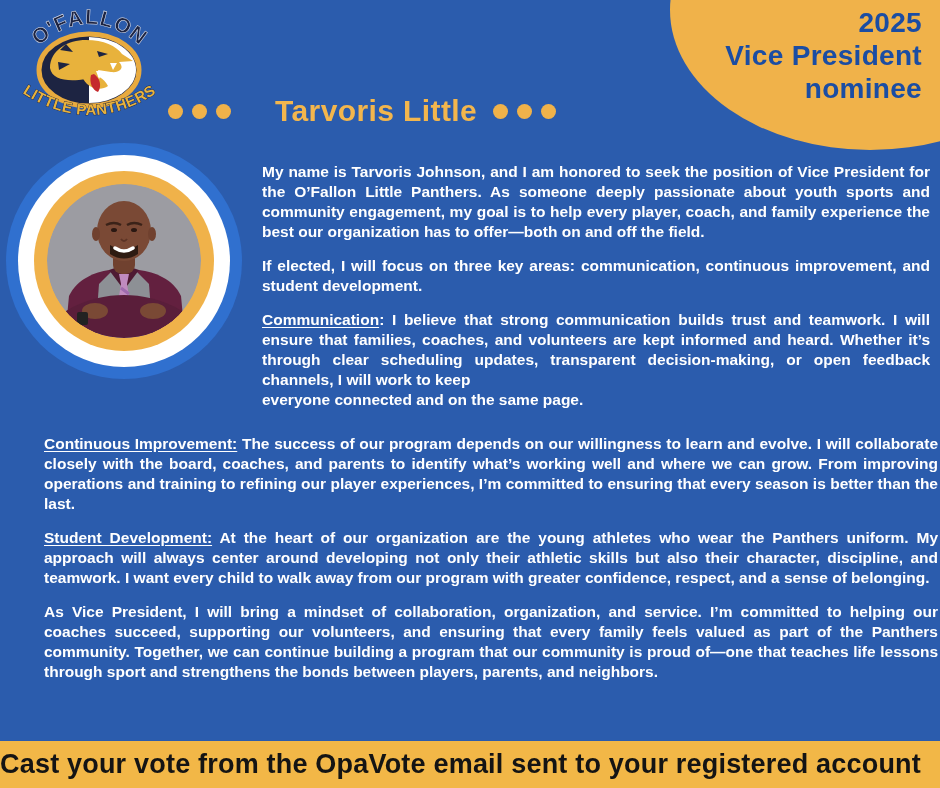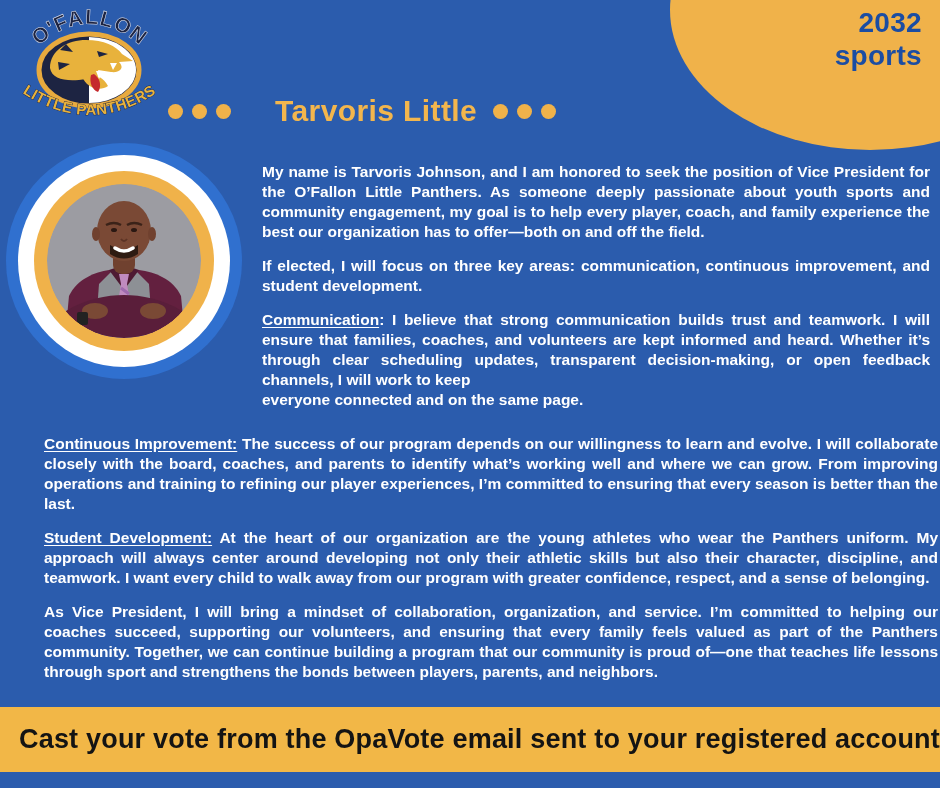--- a/index.html
+++ b/index.html
@@ -53,38 +53,39 @@
   .bio-wide{position:absolute;left:44px;top:422px;width:894px;}
   .bio-p{
     margin:12px 0 14px;
     color:var(--body-text,#FFFFFF);
     font-size:15.5px;font-weight:bold;line-height:20px;
     text-align:justify;white-space:pre-line;
   }
   .lead{text-decoration:underline;text-underline-offset:2px;}
   
   .footer-banner{
-    position:absolute;left:0;bottom:16px;width:940px;height:65px;
+    position:absolute;left:0;bottom:0;width:940px;height:47px;
     background:var(--footer-bg,#F2B747);
-    display:flex;align-items:center;justify-content:flex-end;
+    display:flex;align-items:center;justify-content:flex-start;
   }
   .footer-text{
     color:var(--footer-text,#141414);
     font-size:27px;font-weight:bold;letter-spacing:.2px;white-space:nowrap;
   }
 </style>
 </head>
 <body>
 
 <div class="page">
 
   <div class="blob"></div>
   <div class="badge">
-    <div>2032</div>
-    <div>sports</div>
+    <div>2025</div>
+    <div>Vice President</div>
+    <div>nominee</div>
   </div>
 
   <div class="logo">
     <svg viewBox="0 0 155 130" width="155" height="130">
       <defs>
         <path id="arcTop" d="M 10 58 Q 77 -18 145 58"></path>
         <path id="arcBot" d="M 6 86 Q 77 136 149 86"></path>
       </defs>
       <ellipse cx="77" cy="66" rx="50" ry="36" fill="#1D2442" stroke="#E8AA3E" stroke-width="5"></ellipse>
       <path d="M 77 33 A 47 33 0 0 1 77 99 Z" fill="#FFFFFF"></path>

